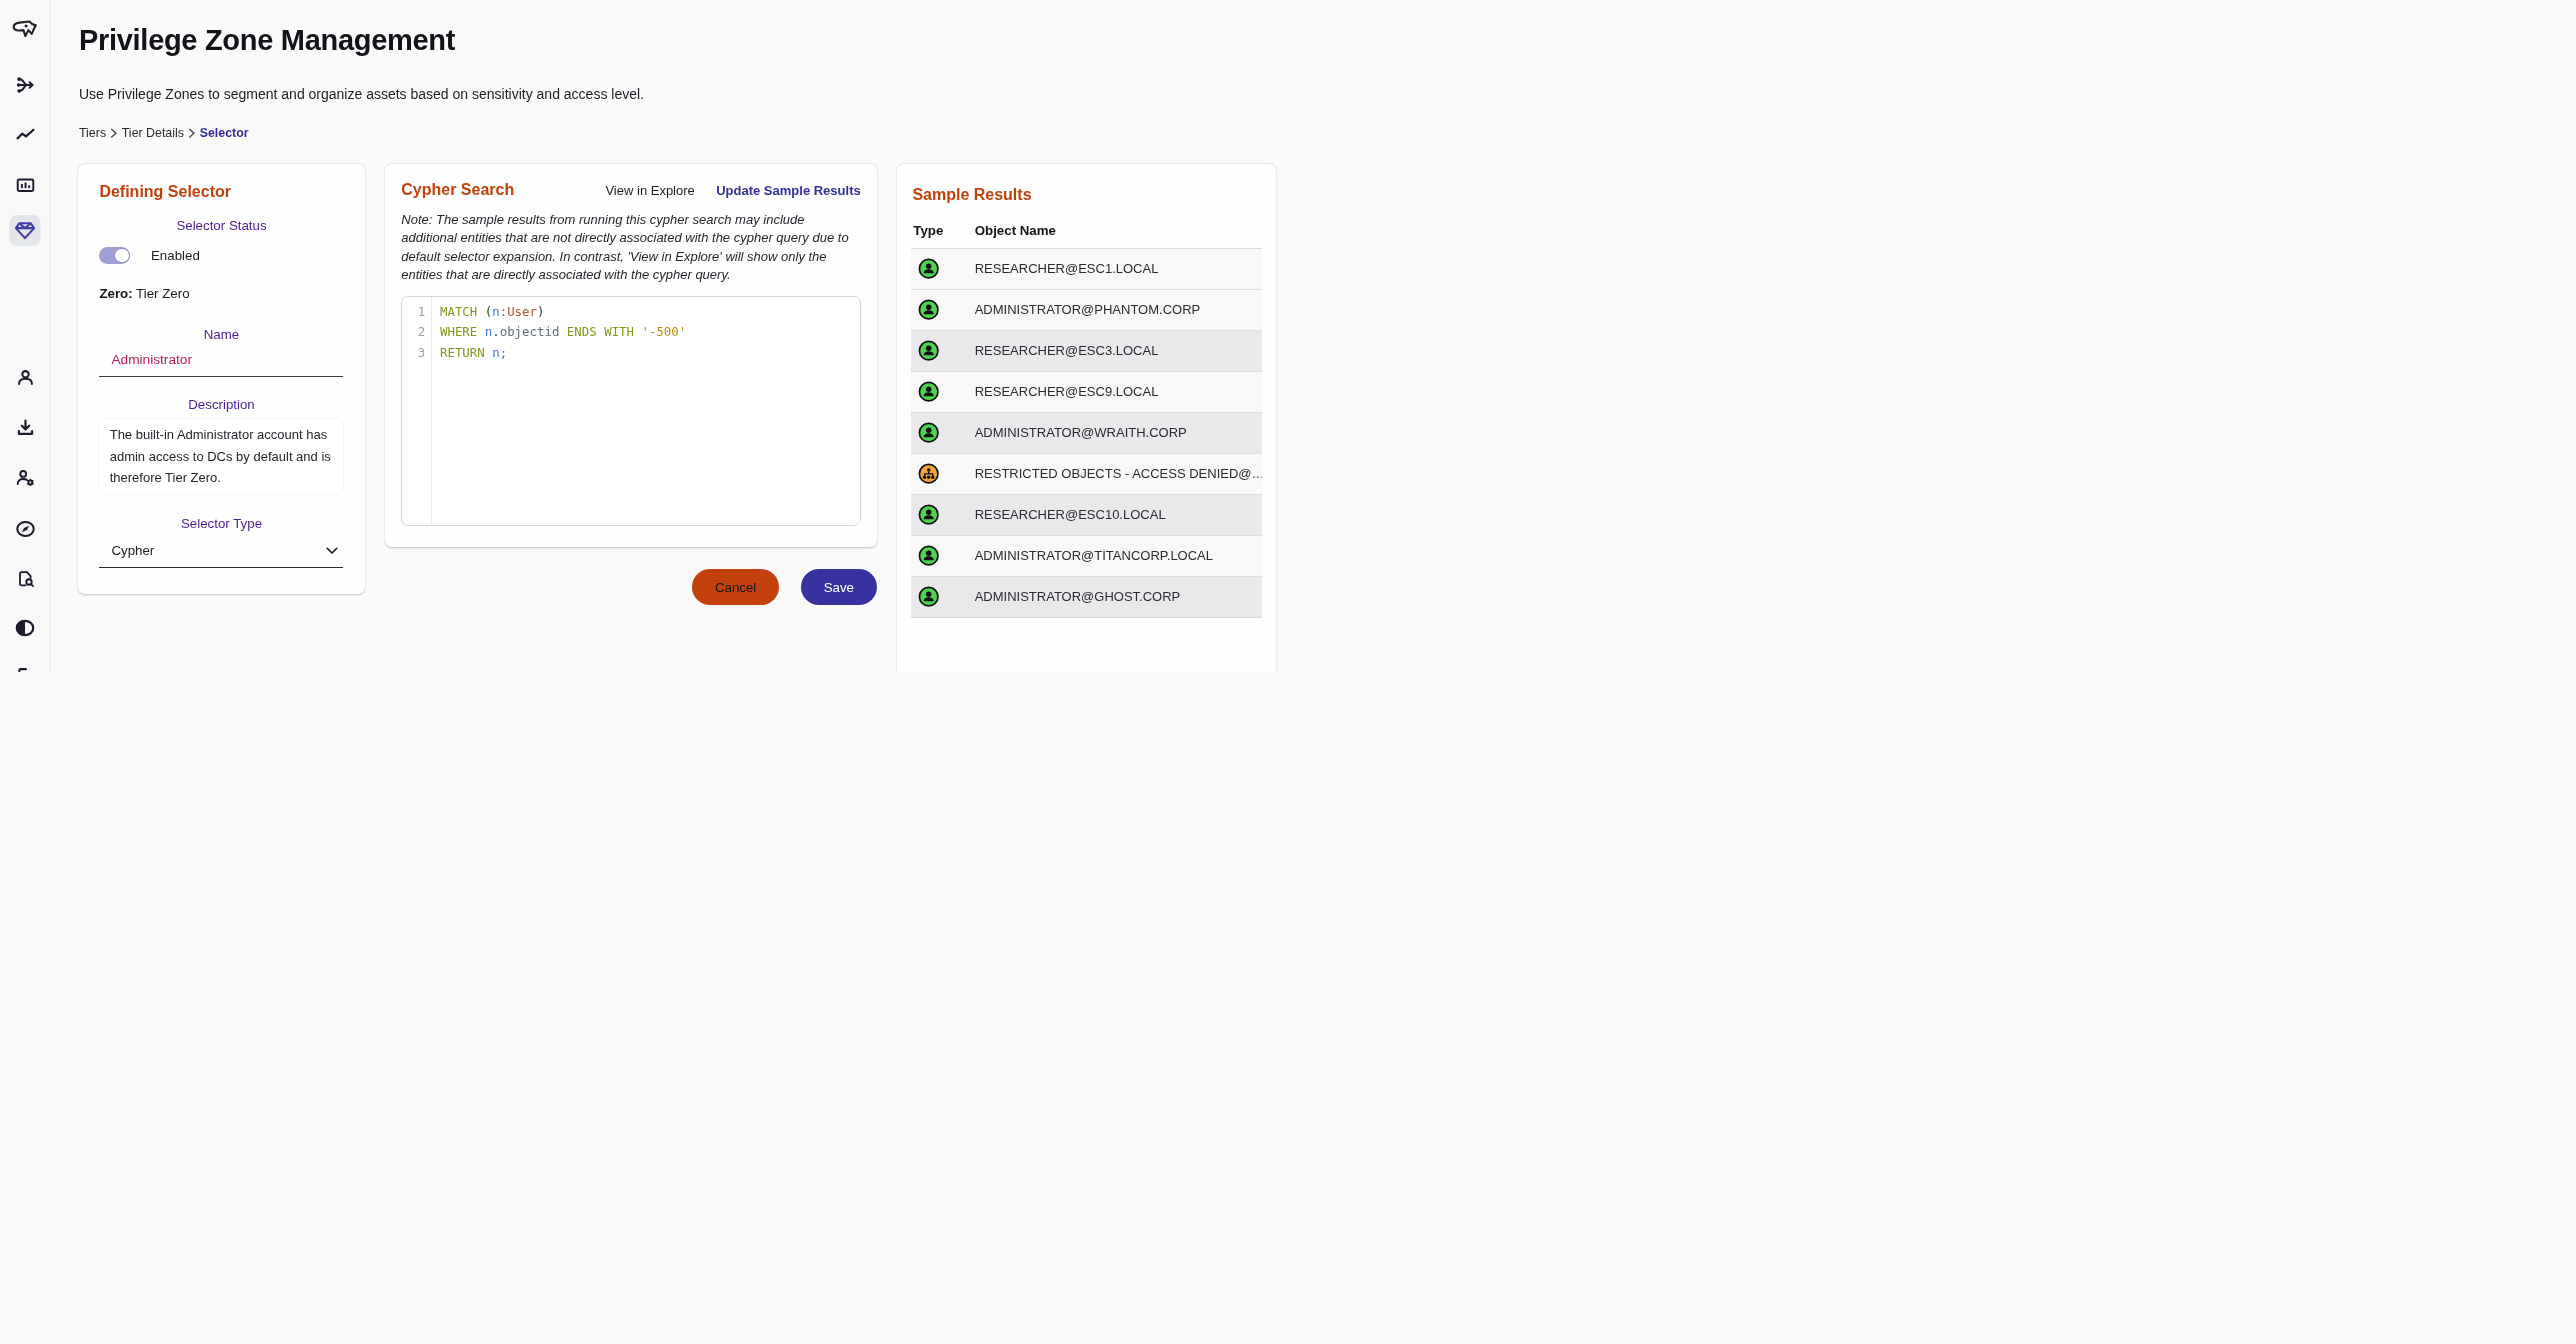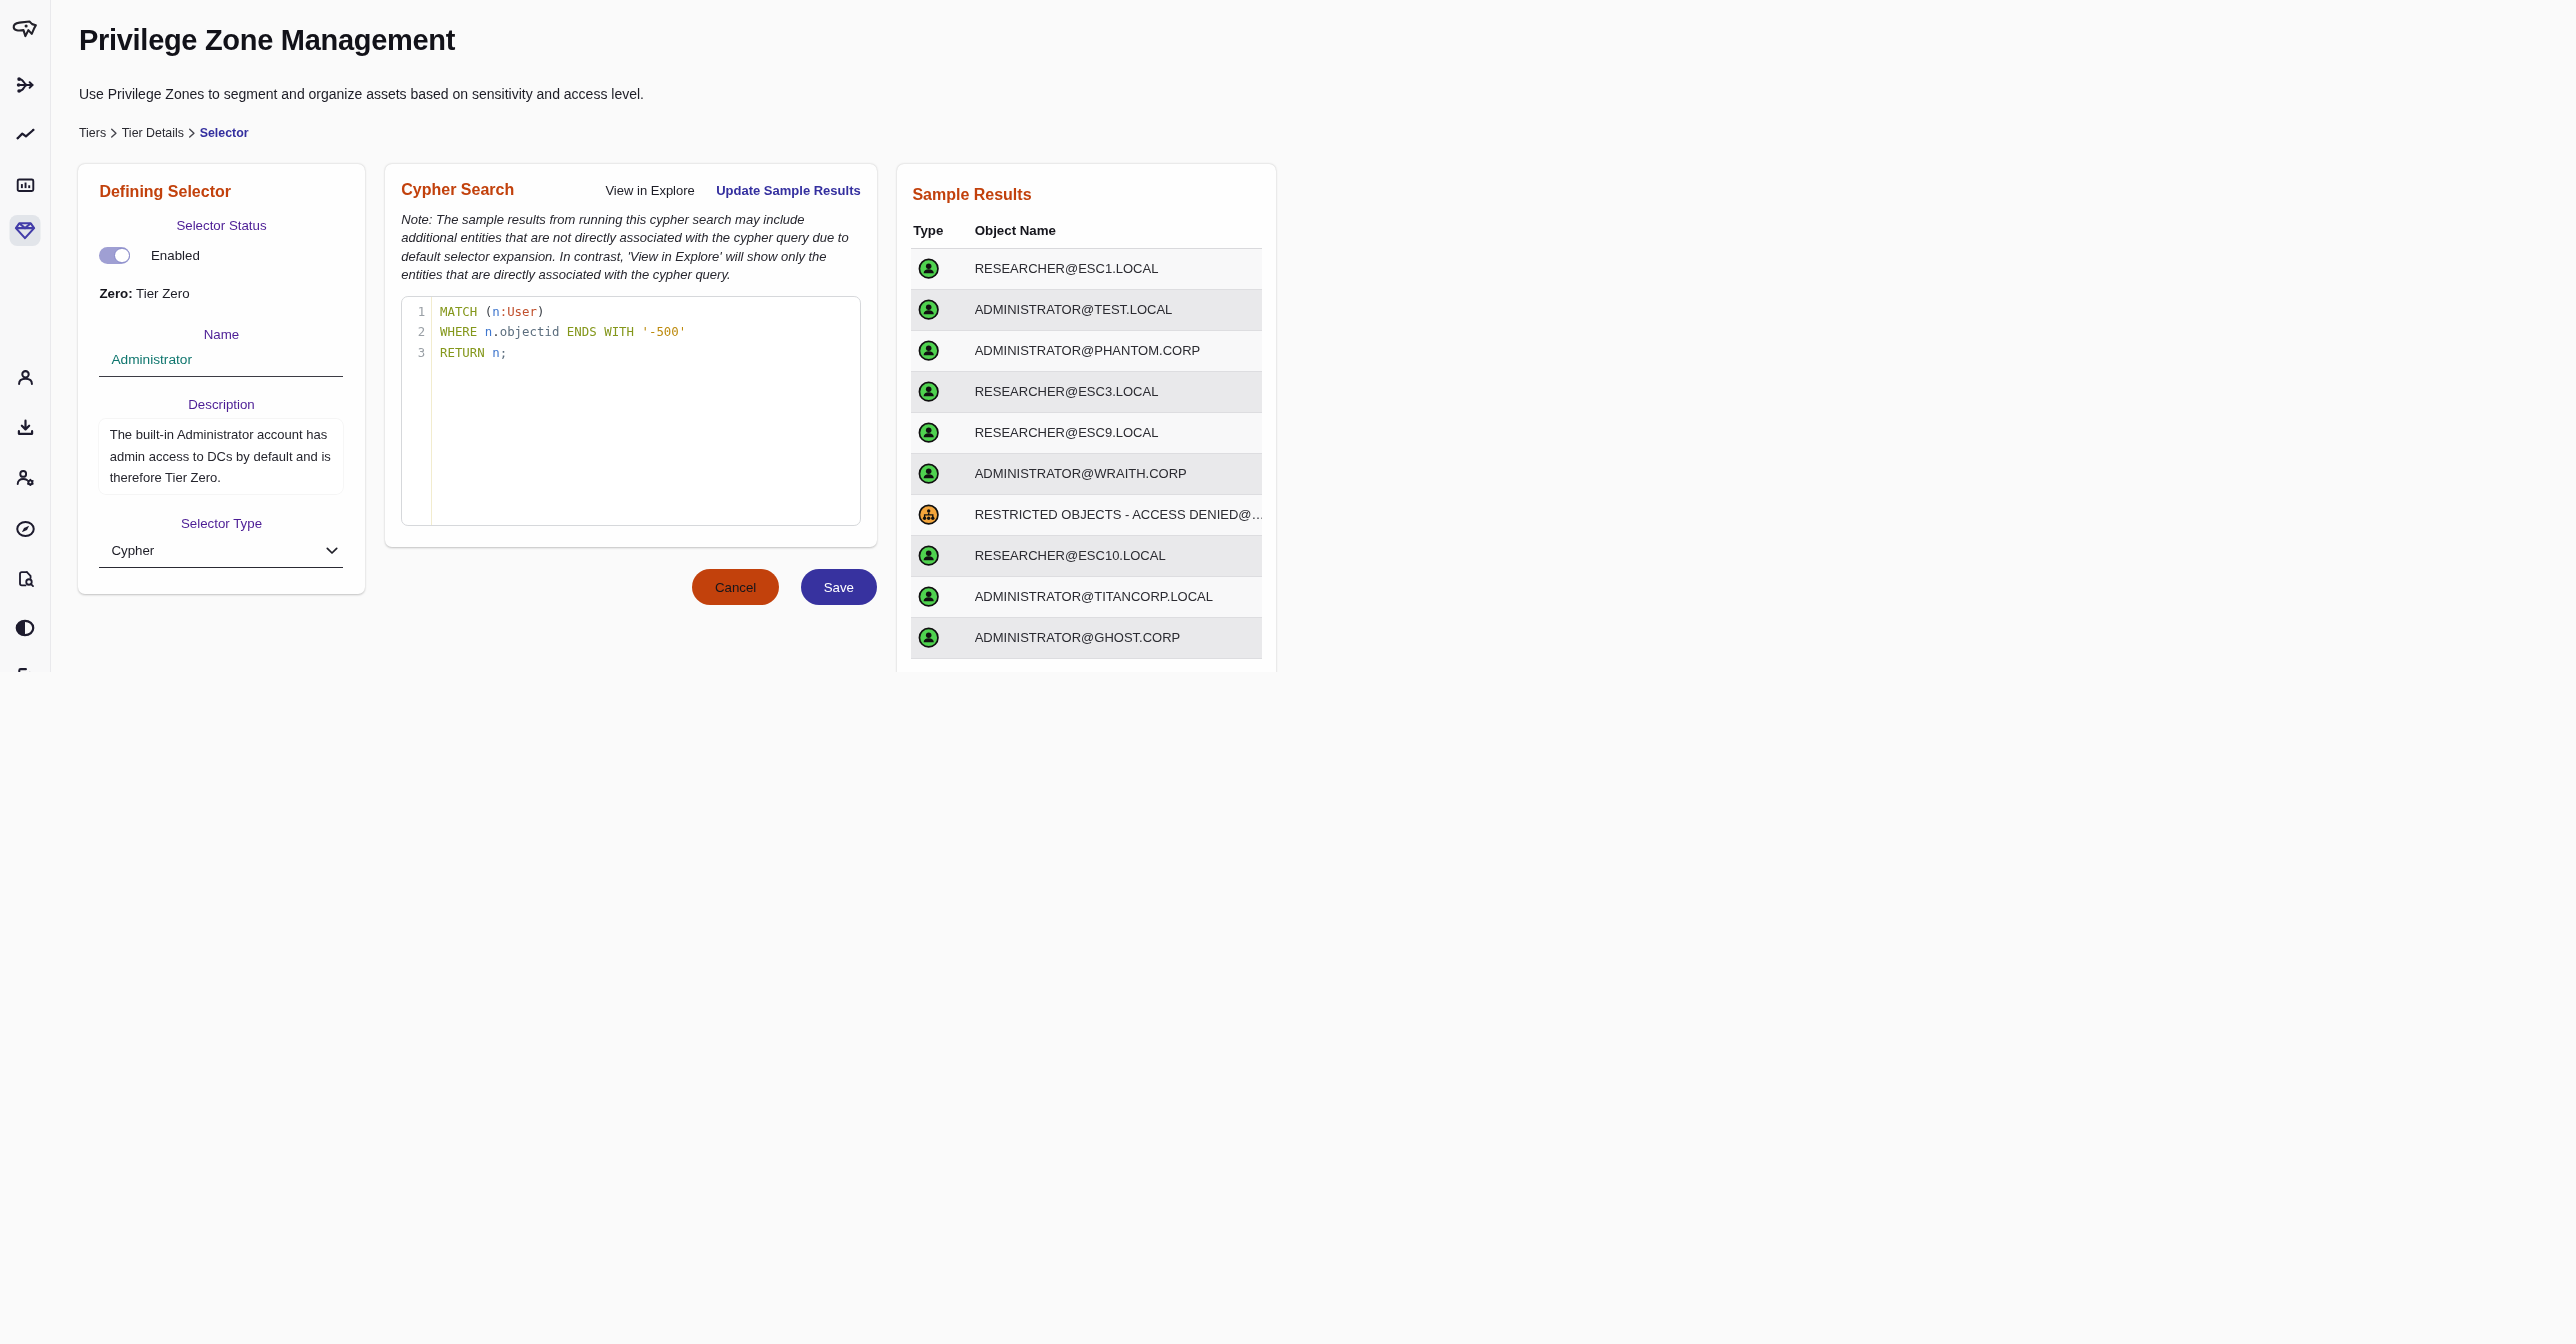--- a/index.html
+++ b/index.html
@@ -51,21 +51,21 @@
   .toggle-knob {
     position:absolute; right:0.9px; top:0.9px; width:15.4px; height:15.4px; border-radius:50%;
     background:#ffffff; border:1.3px solid #8486c8;
   }
   .toggle-text { font-size:13.3px; color:#1d1d26; }
   .tier-line { margin-top:22px; font-size:13.3px; color:#1d1d26; }
   .tier-line b { font-weight:700; color:#15151c; }
   .name-label { margin-top:26px; }
   .name-input {
     display:block; width:244px; margin-top:6.9px; border:none; outline:none; background:transparent;
-    font-family:"Liberation Sans",sans-serif; font-size:13.7px; color:#0f766e;
+    font-family:"Liberation Sans",sans-serif; font-size:13.7px; color:#be185d;
     padding:3.4px 0 8.6px 12px; border-bottom:0.9px solid #3c3c44; border-radius:0;
   }
   .desc-label { margin-top:20.6px; }
   .desc-box {
     display:block; width:244px; height:75px; margin-top:6.9px; resize:none; border:none; outline:none;
     background:#ffffff; border-radius:6.9px; box-shadow:0 0 0 0.9px rgba(0,0,0,.035);
     font-family:"Liberation Sans",sans-serif; font-size:13px; line-height:21.4px; color:#26262e;
     padding:5.1px 10.3px;
   }
   .type-label { margin-top:22px; }
@@ -286,28 +286,20 @@
   </div>
   <div class="rows" id="rows">
       <div class="trow">
         <span class="ic"><svg width="21.4" height="21.4" viewBox="0 0 24 24">
             <circle cx="12" cy="12" r="10.4" fill="#4FD24F" stroke="#101010" stroke-width="1.9"></circle>
             <circle cx="12" cy="9.2" r="3.1" fill="#101010"></circle>
             <path d="M6.3 17.2 c0,-3.1 2.4,-4.7 5.7,-4.7 s5.7,1.6 5.7,4.7 Z" fill="#101010"></path>
           </svg></span>
         <span class="nm">RESEARCHER@ESC1.LOCAL</span>
       </div>
-      <div class="trow even">
-        <span class="ic"><svg width="21.4" height="21.4" viewBox="0 0 24 24">
-            <circle cx="12" cy="12" r="10.4" fill="#4FD24F" stroke="#101010" stroke-width="1.9"></circle>
-            <circle cx="12" cy="9.2" r="3.1" fill="#101010"></circle>
-            <path d="M6.3 17.2 c0,-3.1 2.4,-4.7 5.7,-4.7 s5.7,1.6 5.7,4.7 Z" fill="#101010"></path>
-          </svg></span>
-        <span class="nm">ADMINISTRATOR@TEST.LOCAL</span>
-      </div>
       <div class="trow">
         <span class="ic"><svg width="21.4" height="21.4" viewBox="0 0 24 24">
             <circle cx="12" cy="12" r="10.4" fill="#4FD24F" stroke="#101010" stroke-width="1.9"></circle>
             <circle cx="12" cy="9.2" r="3.1" fill="#101010"></circle>
             <path d="M6.3 17.2 c0,-3.1 2.4,-4.7 5.7,-4.7 s5.7,1.6 5.7,4.7 Z" fill="#101010"></path>
           </svg></span>
         <span class="nm">ADMINISTRATOR@PHANTOM.CORP</span>
       </div>
       <div class="trow even">
         <span class="ic"><svg width="21.4" height="21.4" viewBox="0 0 24 24">

